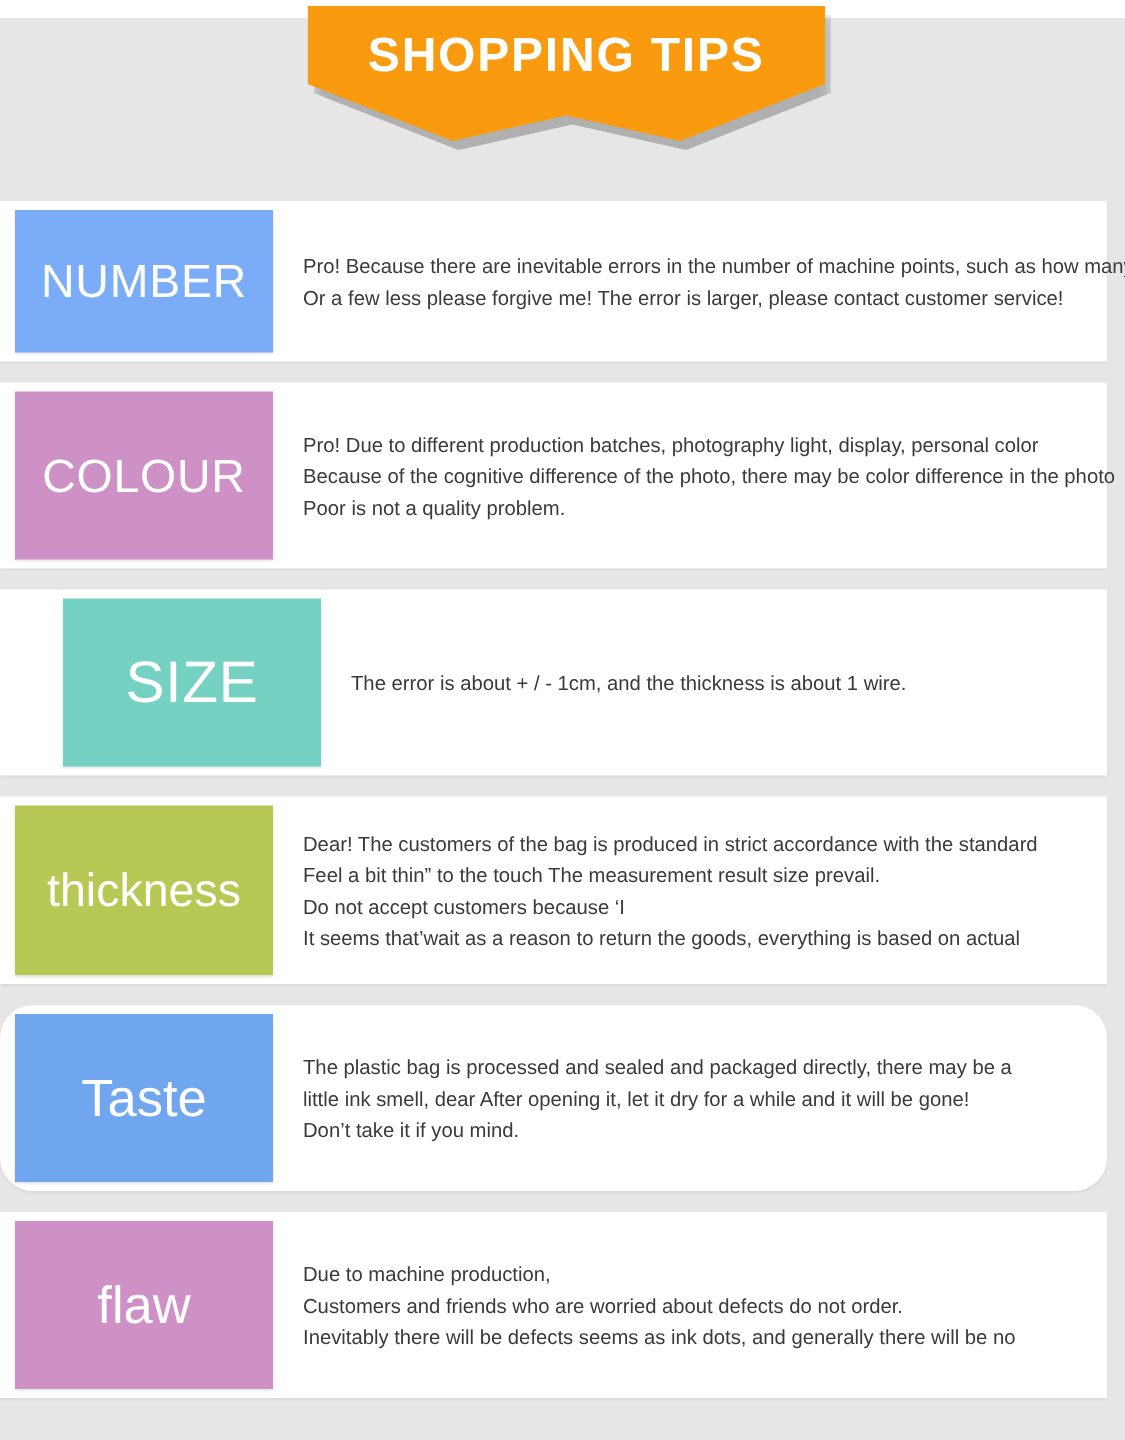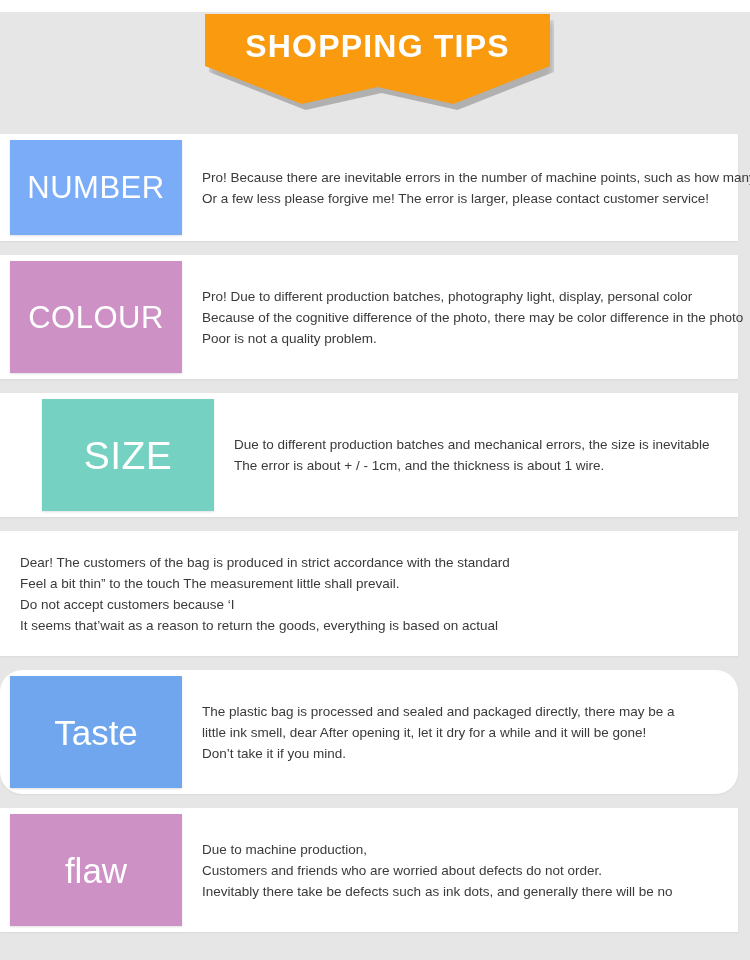--- a/index.html
+++ b/index.html
@@ -29,21 +29,21 @@
     top: 12px;
     width: 750px;
     height: 948px;
     background: #e6e6e6;
   }
 
   
   .banner-wrap {
     position: absolute;
     left: 205px;
-    top: 14px;
+    top: 4px;
     width: 345px;
     height: 100px;
     z-index: 5;
   }
   .banner-shadow {
     position: absolute;
     left: 4px;
     top: 6px;
     width: 345px;
     height: 100px;
@@ -175,29 +175,31 @@
         <div class="line">Because of the cognitive difference of the photo, there may be color difference in the photo</div>
         <div class="line">Poor is not a quality problem.</div>
       </div>
     </div>
 
     <div class="row r3">
       <div class="tile upper short" style="background: rgb(117, 210, 194);">
         <span class="tile-label">SIZE</span>
       </div>
       <div class="body">
-        <div class="line">Due to different production batches and mechanical errors, the size is inevitable</div>
         <div class="line">The error is about + / - 1cm, and the thickness is about 1 wire.</div>
       </div>
     </div>
 
     <div class="row r4">
+      <div class="tile lower" style="background: rgb(184, 200, 84);">
+        <span class="tile-label">thickness</span>
+      </div>
       <div class="body">
         <div class="line">Dear! The customers of the bag is produced in strict accordance with the standard</div>
-        <div class="line">Feel a bit thin” to the touch The measurement little shall prevail.</div>
+        <div class="line">Feel a bit thin” to the touch The measurement result size prevail.</div>
         <div class="line">Do not accept customers because   ‘I</div>
         <div class="line">It seems that’wait as a reason to return the goods, everything is based on actual</div>
       </div>
     </div>
 
     <div class="row r5">
       <div class="tile lower big" style="background: rgb(111, 166, 238);">
         <span class="tile-label">Taste</span>
       </div>
       <div class="body">
@@ -207,18 +209,18 @@
       </div>
     </div>
 
     <div class="row r6">
       <div class="tile lower big" style="background: rgb(205, 145, 198);">
         <span class="tile-label">flaw</span>
       </div>
       <div class="body">
         <div class="line">Due to machine production,</div>
         <div class="line">Customers and friends who are worried about defects do not order.</div>
-        <div class="line">Inevitably there take be defects such as ink dots, and generally there will be no</div>
+        <div class="line">Inevitably there will be defects seems as ink dots, and generally there will be no</div>
       </div>
     </div>
 
   </div>
 </div>
 
 </body></html>

